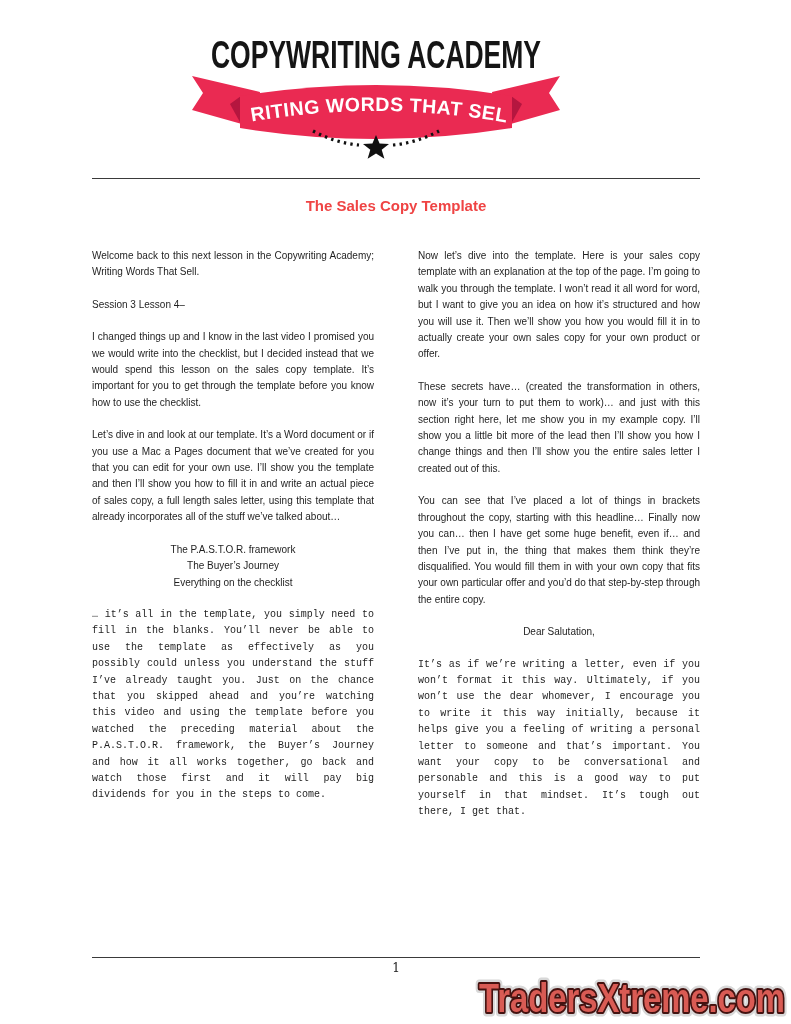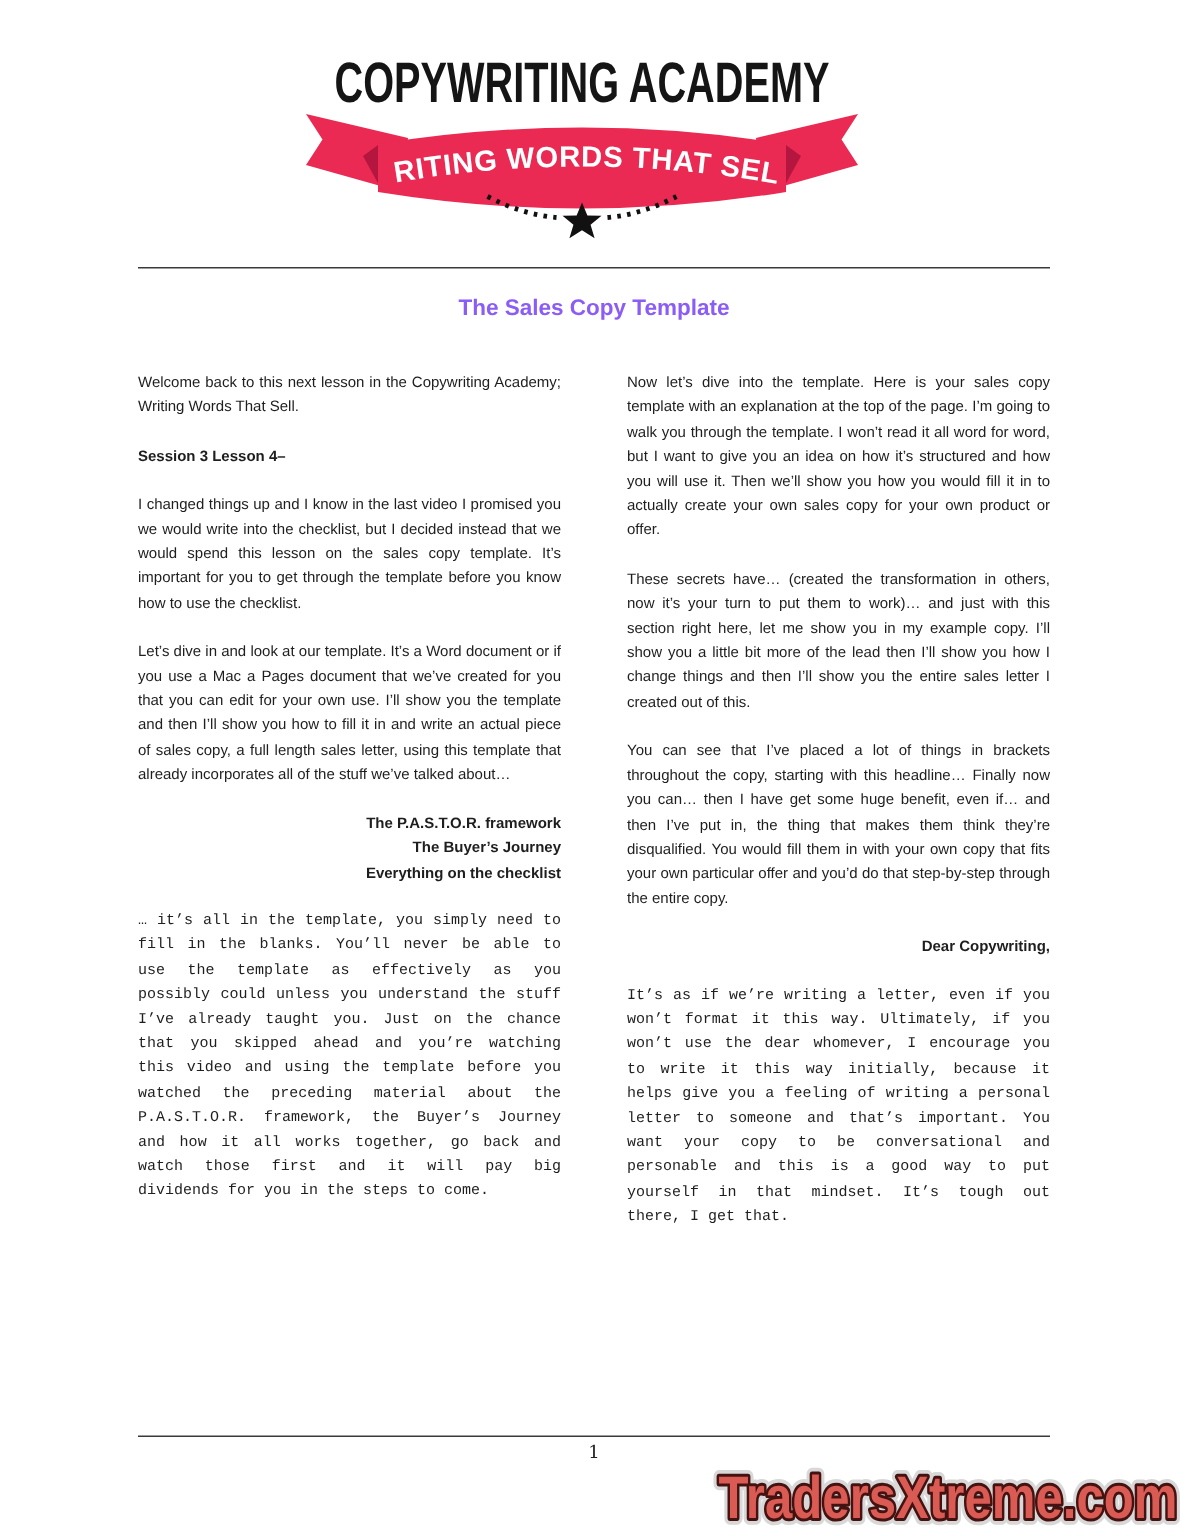--- a/index.html
+++ b/index.html
@@ -4,38 +4,38 @@
 <style>
   * { margin:0; padding:0; box-sizing:border-box; }
   html,body { background:#ffffff; }
   .page {
     position:relative; width:791px; height:1024px; margin:0 auto;
     background:#ffffff; overflow:hidden;
     font-family:"Liberation Sans", sans-serif; color:#1e1e1e;
   }
   
   .tc4s { position:absolute; top:6px; right:1px; }
-  .academy-logo { position:absolute; top:36px; left:198px; }
+  .academy-logo { position:absolute; top:36px; left:186px; }
   .divider { position:absolute; left:92px; width:608px; height:0; border-top:1px solid #3a3a3a; }
   .divider.top { top:178px; }
   .divider.bottom { top:957px; }
   .doc-title {
     position:absolute; top:197px; left:92px; width:608px;
-    text-align:center; font-size:15px; font-weight:bold; color:#8b5cf6;
+    text-align:center; font-size:15px; font-weight:bold; color:#ef4444;
   }
   
   .columns {
     position:absolute; top:248px; left:92px; width:608px;
     display:flex; gap:44px;
   }
   .col { width:282px; font-size:10px; line-height:16.4px; }
   .col p { margin:0 0 16px 0; text-align:justify; }
   .col p:last-child { margin-bottom:0;font-family:Liberation Mono, monospace; }
-  .col p.bold { font-weight:bold; text-align:left; }
-  .col p.lines { white-space:pre-line; text-align:right;font-weight:bold; }
+  .col p.bold { font-weight:normal; text-align:left; }
+  .col p.lines { white-space:pre-line; text-align:center; }
   
   .watermark { position:absolute; top:478px; left:261px; pointer-events:none; }
   .watermark svg { filter: drop-shadow(0 3px 2px rgba(90,90,90,0.55)) drop-shadow(0 0 1px #bdbdbd); }
   
   .page-number {
     position:absolute; top:961px; left:92px; width:608px;
     text-align:center; font-family:"DejaVu Serif", serif; font-size:12px; color:#222;
   }
   .traders-logo { position:absolute; top:976px; right:0px; }
 </style>
@@ -81,21 +81,21 @@
       <p>Let’s dive in and look at our template. It’s a Word document or if you use a Mac a Pages document that we’ve created for you that you can edit for your own use. I’ll show you the template and then I’ll show you how to fill it in and write an actual piece of sales copy, a full length sales letter, using this template that already incorporates all of the stuff we’ve talked about…</p>
       <p class="lines">The P.A.S.T.O.R. framework
 The Buyer’s Journey
 Everything on the checklist</p>
       <p>… it’s all in the template, you simply need to fill in the blanks. You’ll never be able to use the template as effectively as you possibly could unless you understand the stuff I’ve already taught you. Just on the chance that you skipped ahead and you’re watching this video and using the template before you watched the preceding material about the P.A.S.T.O.R. framework, the Buyer’s Journey and how it all works together, go back and watch those first and it will pay big dividends for you in the steps to come.</p>
     </div>
     <div class="col">
       <p>Now let’s dive into the template. Here is your sales copy template with an explanation at the top of the page. I’m going to walk you through the template. I won’t read it all word for word, but I want to give you an idea on how it’s structured and how you will use it. Then we’ll show you how you would fill it in to actually create your own sales copy for your own product or offer.</p>
       <p>These secrets have… (created the transformation in others, now it’s your turn to put them to work)… and just with this section right here, let me show you in my example copy. I’ll show you a little bit more of the lead then I’ll show you how I change things and then I’ll show you the entire sales letter I created out of this.</p>
       <p>You can see that I’ve placed a lot of things in brackets throughout the copy, starting with this headline… Finally now you can… then I have get some huge benefit, even if… and then I’ve put in, the thing that makes them think they’re disqualified. You would fill them in with your own copy that fits your own particular offer and you’d do that step-by-step through the entire copy.</p>
-      <p class="lines">Dear Copywriting,</p>
+      <p class="lines">Dear Salutation,</p>
       <p>It’s as if we’re writing a letter, even if you won’t format it this way. Ultimately, if you won’t use the dear whomever, I encourage you to write it this way initially, because it helps give you a feeling of writing a personal letter to someone and that’s important. You want your copy to be conversational and personable and this is a good way to put yourself in that mindset. It’s tough out there, I get that.</p>
     </div>
   </div>
 
 
   <div class="divider bottom"></div>
   <div class="page-number">1</div>
 
   <div class="traders-logo">
     <svg width="318" height="48" viewBox="0 0 318 48">

